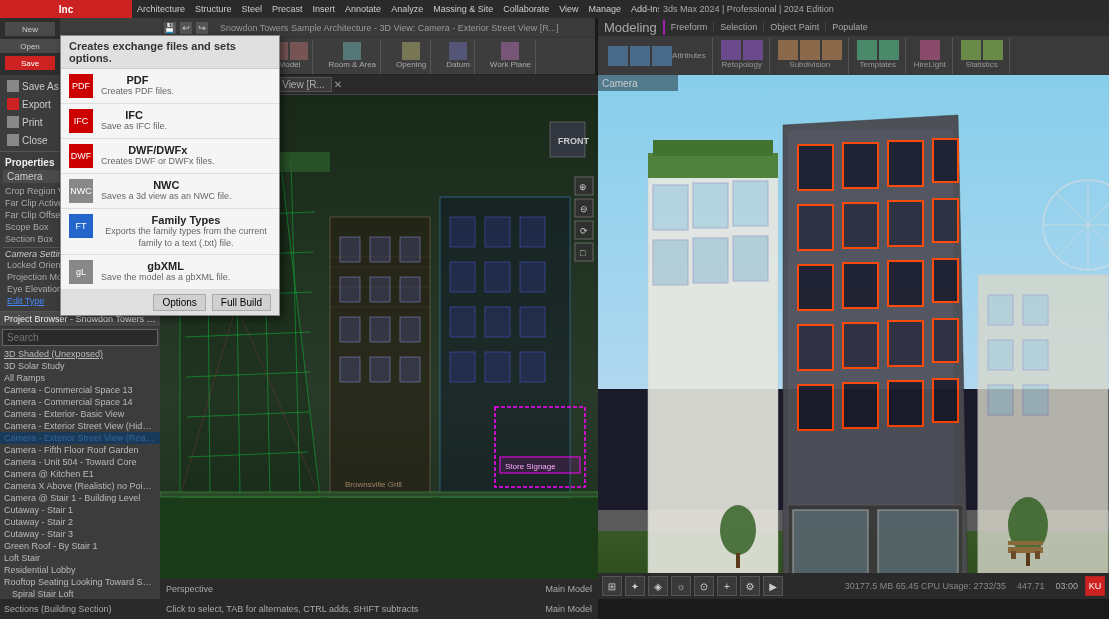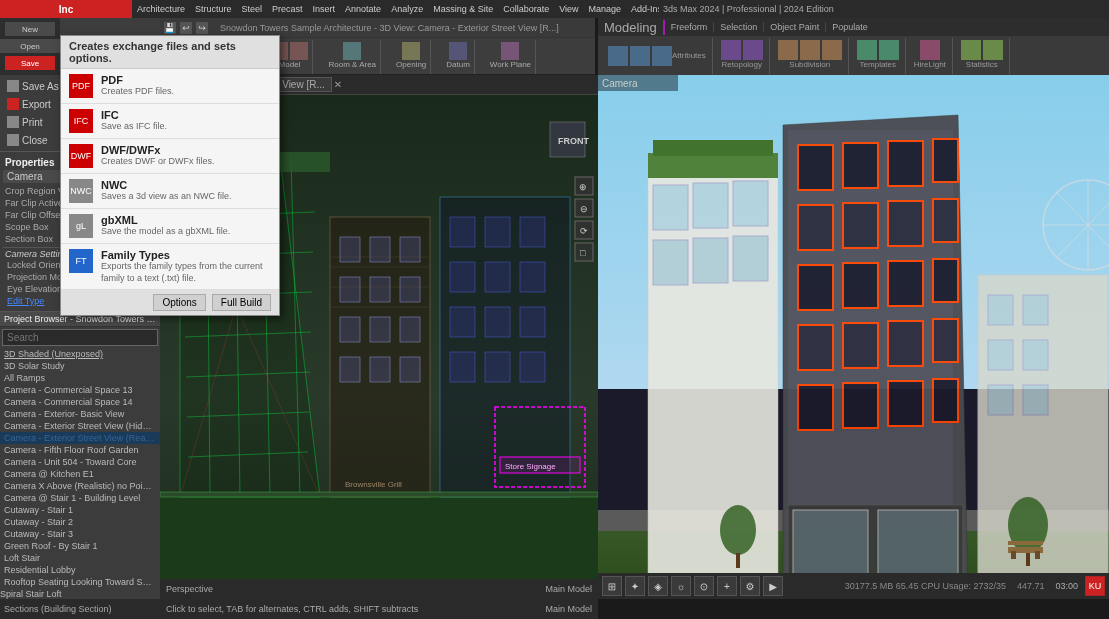--- a/index.html
+++ b/index.html
@@ -32,20 +32,21 @@
       border-bottom: 1px solid #ccc;
       font-weight: bold;
     }
     .dropdown-item {
       display: flex;
       align-items: flex-start;
       padding: 5px 8px;
       border-bottom: 1px solid #ddd;
       cursor: pointer;
       background: #f5f5f5;
+      text-align: center;
     }
     .dropdown-item-icon {
       width: 24px;
       height: 24px;
       background: #cc0000;
       margin-right: 8px;
       flex-shrink: 0;
       display: flex;
       align-items: center;
       justify-content: center;
@@ -299,21 +300,21 @@
       <div style="font-size:9px;color:#bbb;padding:1px 4px;cursor:pointer;white-space:nowrap;overflow:hidden;text-overflow:ellipsis;">Camera @ Kitchen E1</div>
       <div style="font-size:9px;color:#bbb;padding:1px 4px;cursor:pointer;white-space:nowrap;overflow:hidden;text-overflow:ellipsis;">Camera X Above (Realistic) no Point Cloud</div>
       <div style="font-size:9px;color:#bbb;padding:1px 4px;cursor:pointer;white-space:nowrap;overflow:hidden;text-overflow:ellipsis;">Camera @ Stair 1 - Building Level</div>
       <div style="font-size:9px;color:#bbb;padding:1px 4px;cursor:pointer;white-space:nowrap;overflow:hidden;text-overflow:ellipsis;">Cutaway - Stair 1</div>
       <div style="font-size:9px;color:#bbb;padding:1px 4px;cursor:pointer;white-space:nowrap;overflow:hidden;text-overflow:ellipsis;">Cutaway - Stair 2</div>
       <div style="font-size:9px;color:#bbb;padding:1px 4px;cursor:pointer;white-space:nowrap;overflow:hidden;text-overflow:ellipsis;">Cutaway - Stair 3</div>
       <div style="font-size:9px;color:#bbb;padding:1px 4px;cursor:pointer;white-space:nowrap;overflow:hidden;text-overflow:ellipsis;">Green Roof - By Stair 1</div>
       <div style="font-size:9px;color:#bbb;padding:1px 4px;cursor:pointer;white-space:nowrap;overflow:hidden;text-overflow:ellipsis;">Loft Stair</div>
       <div style="font-size:9px;color:#bbb;padding:1px 4px;cursor:pointer;white-space:nowrap;overflow:hidden;text-overflow:ellipsis;">Residential Lobby</div>
       <div style="font-size:9px;color:#bbb;padding:1px 4px;cursor:pointer;white-space:nowrap;overflow:hidden;text-overflow:ellipsis;">Rooftop Seating Looking Toward Sundance</div>
-      <div style="font-size:9px;color:#bbb;padding:1px 0;cursor:pointer;white-space:nowrap;overflow:hidden;text-overflow:ellipsis;">Spiral Stair Loft</div>
+      <div style="font-size:9px;color:#bbb;padding:1px 12px;cursor:pointer;white-space:nowrap;overflow:hidden;text-overflow:ellipsis;">Spiral Stair Loft</div>
 
     </div>
   </div>
 </div>
 
 <div style="position:absolute;left:160px;top:75px;width:438px;bottom:20px;background:#1a2a1a;overflow:hidden;">
 
   <div style="position:absolute;top:0;left:0;right:0;height:20px;background:#2a2a2a;display:flex;align-items:center;padding:0 4px;z-index:10;border-bottom:1px solid #444;">
     <div style="padding:1px 6px;background:#3a3a3a;border:1px solid #555;color:#aaa;font-size:10px;cursor:pointer;">Camera - Exterior Street View [R...</div>
     <span style="color:#999;font-size:10px;margin-left:2px;cursor:pointer;">✕</span>
@@ -578,36 +579,36 @@
     <div class="dropdown-item-icon gray">
         <span>NWC</span>
       </div>
     <div class="dropdown-item-text">
       <h4>NWC</h4>
       <p>Saves a 3d view as an NWC file.</p>
     </div>
   </div>
 
   <div class="dropdown-item">
+    <div class="dropdown-item-icon blue">
+        <span>FT</span>
+      </div>
+    <div class="dropdown-item-text">
+      <h4>Family Types</h4>
+      <p>Exports the family types from the current family to a text (.txt) file.</p>
+    </div>
+  </div>
+
+  <div class="dropdown-item">
     <div class="dropdown-item-icon gray">
         <span>gL</span>
       </div>
     <div class="dropdown-item-text">
       <h4>gbXML</h4>
       <p>Save the model as a gbXML file.</p>
     </div>
   </div>
 
-  <div class="dropdown-item">
-    <div class="dropdown-item-icon blue">
-        <span>FT</span>
-      </div>
-    <div class="dropdown-item-text">
-      <h4>Family Types</h4>
-      <p>Exports the family types from the current family to a text (.txt) file.</p>
-    </div>
-  </div>
-
   <div class="dropdown-footer">
     <button>Options</button>
     <button>Full Build</button>
   </div>
 </div>
 
 </body></html>

